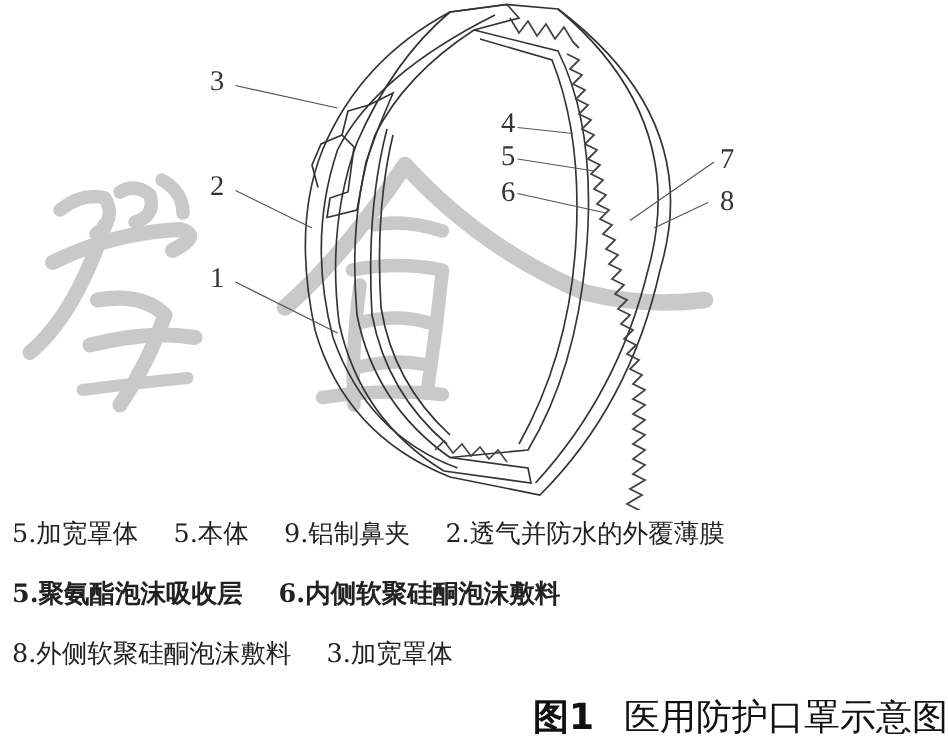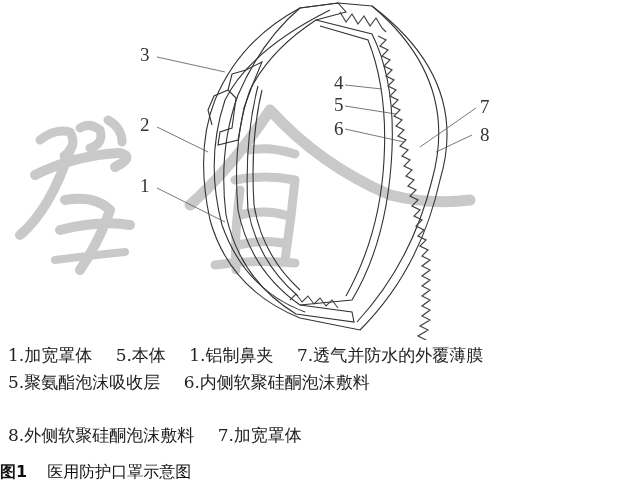--- a/index.html
+++ b/index.html
@@ -4,22 +4,22 @@
   <style>
     html, body { margin:0; padding:0; background:#ffffff; }
     body { width:632px; height:500px; position:relative; overflow:hidden;
            font-family:"DejaVu Serif","Liberation Serif",serif; color:#222; }
     #figure { position:absolute; left:0; top:0; width:632px; height:340px; }
     .num { position:absolute; font-family:"Liberation Serif","DejaVu Serif",serif;
            font-size:19px; color:#333; line-height:1; }
     .legend { position:absolute; left:8px; font-size:17px; color:#222; white-space:nowrap;
               font-family:"DejaVu Serif","Liberation Serif",serif; letter-spacing:0px; }
     .legend span { margin-right:18px; }
-    .caption { position:absolute; top:462px; left:0; width:632px; text-align:left;
-               font-size:16px; color:#111; }
+    .caption { position:absolute; top:462px; left:0; width:632px; text-align:right;
+               font-size:24px; color:#111; }
     .caption .fig-no { font-weight:bold; margin-right:20px;
                        font-family:"DejaVu Sans","Liberation Sans",sans-serif; }
   </style>
 </head>
 <body>
 
 <div id="figure">
   <svg width="632" height="340" viewBox="0 0 632 340">
 
     <g fill="none" stroke="#c9c9c9" stroke-linecap="round" stroke-linejoin="round">
@@ -70,29 +70,29 @@
   <div class="num" style="left:140px;top:115px;">2</div>
   <div class="num" style="left:140px;top:176px;">1</div>
   <div class="num" style="left:334px;top:73px;">4</div>
   <div class="num" style="left:334px;top:95px;">5</div>
   <div class="num" style="left:334px;top:119px;">6</div>
   <div class="num" style="left:480px;top:97px;">7</div>
   <div class="num" style="left:480px;top:125px;">8</div>
 </div>
 
 <div class="legend" style="top:344px;">
-  <span>1.加宽罩体</span>
+  <span>5.加宽罩体</span>
   <span>5.本体</span>
-  <span>1.铝制鼻夹</span>
-  <span>7.透气并防水的外覆薄膜</span>
+  <span>9.铝制鼻夹</span>
+  <span>2.透气并防水的外覆薄膜</span>
 </div>
-<div class="legend" style="top:371px;">
+<div class="legend" style="top:384px;font-weight:bold;">
   <span>5.聚氨酯泡沫吸收层</span>
   <span>6.内侧软聚硅酮泡沫敷料</span>
 </div>
 <div class="legend" style="top:424px;">
   <span>8.外侧软聚硅酮泡沫敷料</span>
-  <span>7.加宽罩体</span>
+  <span>3.加宽罩体</span>
 </div>
 
 <div class="caption">
   <span class="fig-no">图1</span><span>医用防护口罩示意图</span>
 </div>
 
 </body></html>

